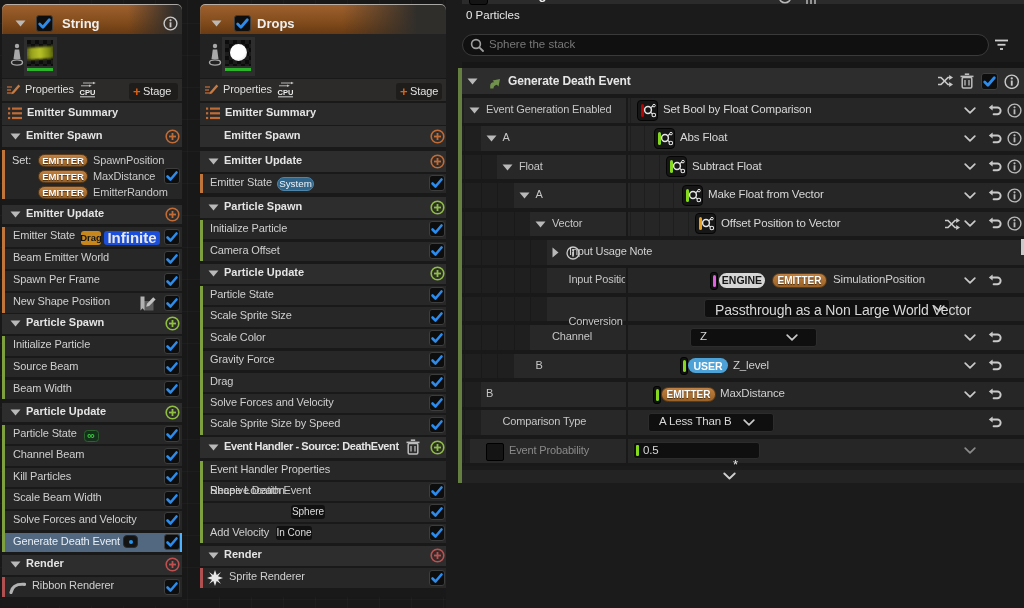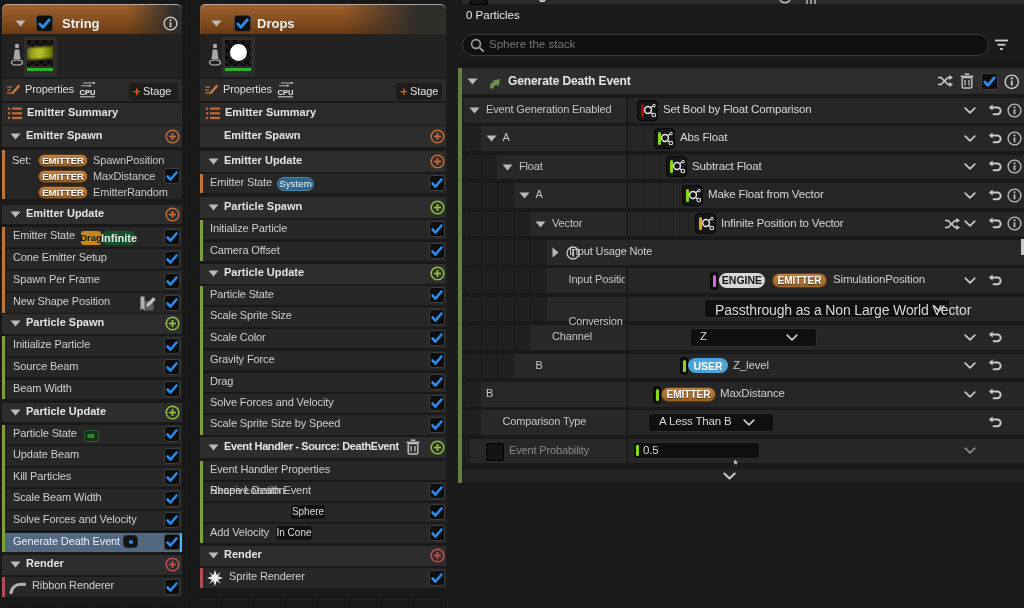--- a/index.html
+++ b/index.html
@@ -121,23 +121,23 @@
     </svg>
     <div class="accent" style="top:222.5px;height:86.5px;background:#c0763b"></div>
     <div class="row" style="top:223px;height:19.5px;background:#272727"></div>
     <div class="rtxt" style="left:11px;top:225.25px;color:#cfcfcf">Emitter State</div>
     <div style="position:absolute;left:161.5px;top:224.75px;width:16px;height:16px;background:#0d0d0d;border:1px solid #3d3d3d;border-radius:3px;box-sizing:border-box;">
       <svg width="14" height="14" viewBox="0 0 14 14" style="position:absolute;left:0;top:0">
         <polyline points="2.5,7.5 5.5,10.5 11.5,3.5" fill="none" stroke="#2d8ceb" stroke-width="2.6" stroke-linecap="round" stroke-linejoin="round"></polyline>
       </svg>
     </div>
     <div class="pill" style="left:79px;top:226.5px;width:20px;height:14px;color:#151515;background:#c8871c;border-radius:3px;font-size:9.5px;font-weight:bold">Drag</div>
-    <div class="pill" style="left:102px;top:226.5px;width:30px;height:14px;color:#e8e8e8;background:#14532d;border-radius:3px;font-size:11px;font-weight:bold">Infinite</div>
+    <div class="pill" style="left:102px;top:226.5px;width:56px;height:14px;color:#e8e8e8;background:#1d4ed8;border-radius:3px;font-size:15px;font-weight:bold">Infinite</div>
     <div class="row" style="top:245px;height:19.5px;background:#272727"></div>
-    <div class="rtxt" style="left:11px;top:247.25px;color:#cfcfcf">Cone Emitter Setup</div>
+    <div class="rtxt" style="left:11px;top:247.25px;color:#cfcfcf">Beam Emitter World</div>
     <div style="position:absolute;left:161.5px;top:246.75px;width:16px;height:16px;background:#0d0d0d;border:1px solid #3d3d3d;border-radius:3px;box-sizing:border-box;">
       <svg width="14" height="14" viewBox="0 0 14 14" style="position:absolute;left:0;top:0">
         <polyline points="2.5,7.5 5.5,10.5 11.5,3.5" fill="none" stroke="#2d8ceb" stroke-width="2.6" stroke-linecap="round" stroke-linejoin="round"></polyline>
       </svg>
     </div>
     <div class="row" style="top:267px;height:19.5px;background:#272727"></div>
     <div class="rtxt" style="left:11px;top:269.25px;color:#cfcfcf">Spawn Per Frame</div>
     <div style="position:absolute;left:161.5px;top:268.75px;width:16px;height:16px;background:#0d0d0d;border:1px solid #3d3d3d;border-radius:3px;box-sizing:border-box;">
       <svg width="14" height="14" viewBox="0 0 14 14" style="position:absolute;left:0;top:0">
         <polyline points="2.5,7.5 5.5,10.5 11.5,3.5" fill="none" stroke="#2d8ceb" stroke-width="2.6" stroke-linecap="round" stroke-linejoin="round"></polyline>
@@ -204,21 +204,21 @@
     <div class="accent" style="top:420.5px;height:127.5px;background:#7fa03f"></div>
     <div class="row" style="top:420.5px;height:19.5px;background:#272727"></div>
     <div class="rtxt" style="left:11px;top:422.75px;color:#cfcfcf">Particle State</div>
     <div style="position:absolute;left:161.5px;top:422.25px;width:16px;height:16px;background:#0d0d0d;border:1px solid #3d3d3d;border-radius:3px;box-sizing:border-box;">
       <svg width="14" height="14" viewBox="0 0 14 14" style="position:absolute;left:0;top:0">
         <polyline points="2.5,7.5 5.5,10.5 11.5,3.5" fill="none" stroke="#2d8ceb" stroke-width="2.6" stroke-linecap="round" stroke-linejoin="round"></polyline>
       </svg>
     </div>
     <div style="position:absolute;left:81.5px;top:426px;width:15px;height:11.5px;background:#15301a;border:1px solid #2f6030;border-radius:3.5px;box-sizing:border-box;text-align:center;font-size:10.5px;font-weight:bold;color:#38c93c;line-height:9px">∞</div>
     <div class="row" style="top:442px;height:19.5px;background:#272727"></div>
-    <div class="rtxt" style="left:11px;top:444.25px;color:#cfcfcf">Update Beam</div>
+    <div class="rtxt" style="left:11px;top:444.25px;color:#cfcfcf">Channel Beam</div>
     <div style="position:absolute;left:161.5px;top:443.75px;width:16px;height:16px;background:#0d0d0d;border:1px solid #3d3d3d;border-radius:3px;box-sizing:border-box;">
       <svg width="14" height="14" viewBox="0 0 14 14" style="position:absolute;left:0;top:0">
         <polyline points="2.5,7.5 5.5,10.5 11.5,3.5" fill="none" stroke="#2d8ceb" stroke-width="2.6" stroke-linecap="round" stroke-linejoin="round"></polyline>
       </svg>
     </div>
     <div class="row" style="top:463.5px;height:19.5px;background:#272727"></div>
     <div class="rtxt" style="left:11px;top:465.75px;color:#cfcfcf">Kill Particles</div>
     <div style="position:absolute;left:161.5px;top:465.25px;width:16px;height:16px;background:#0d0d0d;border:1px solid #3d3d3d;border-radius:3px;box-sizing:border-box;">
       <svg width="14" height="14" viewBox="0 0 14 14" style="position:absolute;left:0;top:0">
         <polyline points="2.5,7.5 5.5,10.5 11.5,3.5" fill="none" stroke="#2d8ceb" stroke-width="2.6" stroke-linecap="round" stroke-linejoin="round"></polyline>
@@ -739,21 +739,21 @@
     <div style="position:absolute;left:249px;top:213.1px;width:21px;height:21px;background:#161616;border:1px solid #050505;border-radius:4px;box-sizing:border-box;">
       <div style="position:absolute;left:2.5px;top:3px;width:3px;height:13px;background:#e8a11c;border-radius:1.5px"></div>
       <svg width="14" height="15" viewBox="0 0 14 15" style="position:absolute;left:5px;top:2px">
         <circle cx="5" cy="7" r="3.4" fill="none" stroke="#e6e6e6" stroke-width="1.5"></circle>
         <line x1="7.5" y1="4.8" x2="10" y2="3" stroke="#e6e6e6" stroke-width="1.1"></line>
         <line x1="7.5" y1="9.2" x2="9.5" y2="11" stroke="#e6e6e6" stroke-width="1.1"></line>
         <circle cx="11" cy="2.6" r="1.3" fill="none" stroke="#e6e6e6" stroke-width="1"></circle>
         <circle cx="10.8" cy="12" r="1.8" fill="none" stroke="#e6e6e6" stroke-width="1.1"></circle>
       </svg>
     </div>
-    <div class="vtext" style="left:275px;top:216.6px">Infinite Position to Vector</div>
+    <div class="vtext" style="left:275px;top:216.6px">Offset Position to Vector</div>
     <svg style="position:absolute;left:497.5px;top:216.1px" width="16" height="16" viewBox="0 0 16 16">
       <path d="M1,4.5 h3 l7,7 h2" fill="none" stroke="#c9c9c9" stroke-width="1.7"></path>
       <path d="M1,11.5 h3 l7,-7 h2" fill="none" stroke="#c9c9c9" stroke-width="1.7"></path>
       <polygon points="12.2,2 16,4.5 12.2,7" fill="#c9c9c9"></polygon>
       <polygon points="12.2,9 16,11.5 12.2,14" fill="#c9c9c9"></polygon>
     </svg>
     <svg style="position:absolute;left:517.5px;top:220.1px" width="12" height="7" viewBox="0 0 12 7">
       <polyline points="1.2,1.2 6,5.8 10.8,1.2" fill="none" stroke="#c9c9c9" stroke-width="1.7" stroke-linecap="round" stroke-linejoin="round"></polyline>
     </svg>
     <svg style="position:absolute;left:541.5px;top:217.1px" width="14" height="14" viewBox="0 0 14 14">

